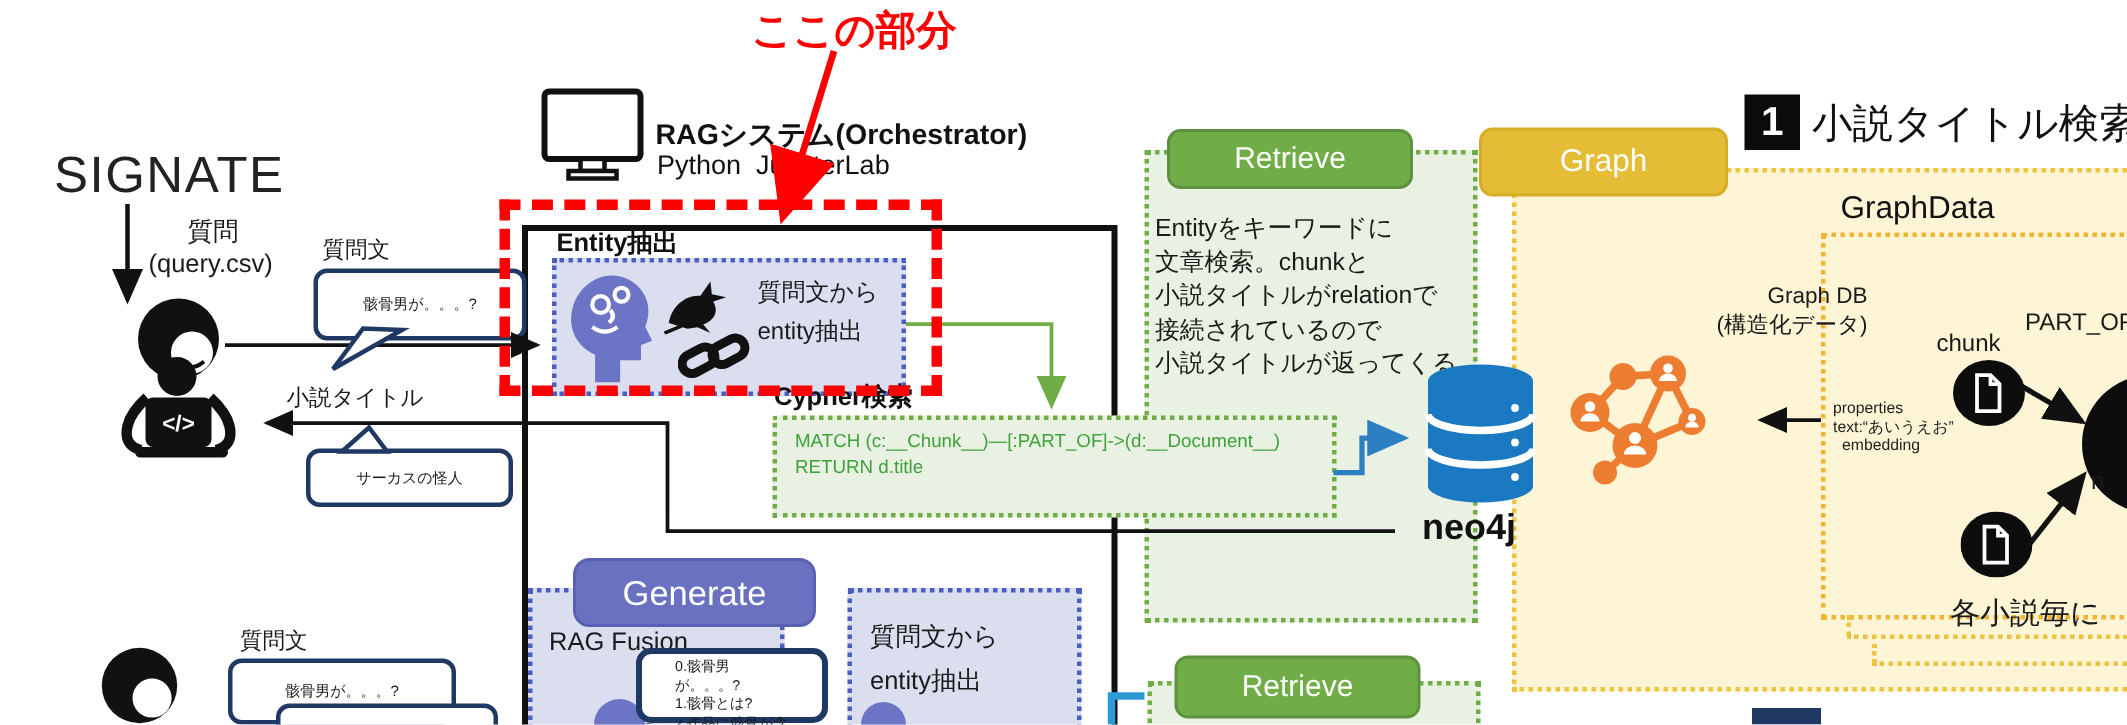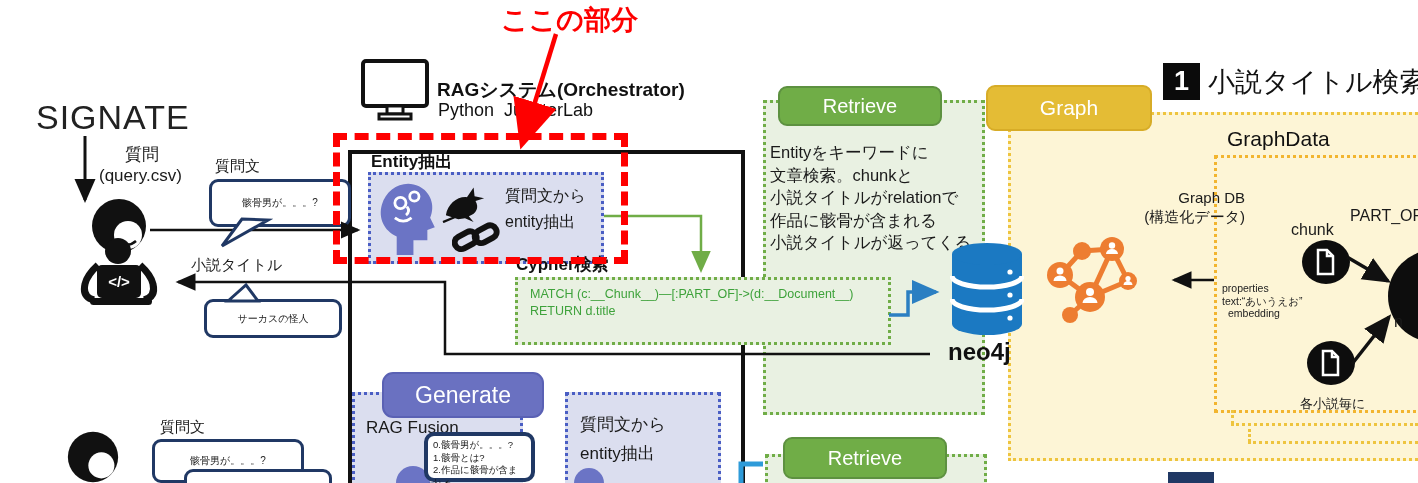--- a/index.html
+++ b/index.html
@@ -78,21 +78,21 @@
         <path d="M15.5 46 a6.5 5.5 0 0 1 13 0 z"></path>
       <circle cx="52" cy="57" r="4"></circle>
         <path d="M44.5 68 a7.5 6 0 0 1 15 0 z"></path>
       <circle cx="74" cy="10.5" r="3.2"></circle>
         <path d="M68 19 a6 5 0 0 1 12 0 z"></path>
       <circle cx="90" cy="43.5" r="2.6"></circle>
         <path d="M85.5 50 a4.5 4 0 0 1 9 0 z"></path>
     </g>
   </svg>
 
-  <div class="abs" style="left:1222px;top:266px;font-size:10.5px;line-height:12.5px;color:#222;margin-top:16px;">
+  <div class="abs" style="left:1222px;top:266px;font-size:10.5px;line-height:12.5px;color:#222;">
     <div>properties</div>
     <div>text:“あいうえお”</div>
     <div style="padding-left:6px;">embedding</div>
   </div>
 
   <div class="abs" style="left:1291px;top:221px;font-size:16px;">chunk</div>
   <div class="abs" style="left:1350px;top:207px;font-size:16px;white-space:nowrap;">PART_OF</div>
 
   <svg class="abs" style="left:1302px;top:240px;" width="48" height="44" viewBox="0 0 48 44">
     <ellipse cx="24" cy="22" rx="24" ry="22" fill="#0d0d0d"></ellipse>
@@ -102,31 +102,31 @@
 
   <svg class="abs" style="left:1307px;top:341px;" width="48" height="44" viewBox="0 0 48 44">
     <ellipse cx="24" cy="22" rx="24" ry="22" fill="#0d0d0d"></ellipse>
     <path d="M16 10 h9 l6 6 v18 h-15 z" fill="none" stroke="#fff" stroke-width="2.5"></path>
     <path d="M25 10 v6 h6" fill="none" stroke="#fff" stroke-width="2.5"></path>
   </svg>
 
   <div class="abs node-circle" style="left:1388px;top:250px;width:92px;height:92px;"></div>
   <div class="abs" style="left:1394px;top:313px;font-size:16px;">n</div>
 
-  <div class="abs" style="left:1300px;top:395px;font-size:13px;white-space:nowrap;">各小説毎に</div>
+  <div class="abs" style="left:1300px;top:395px;font-size:20px;white-space:nowrap;">各小説毎に</div>
 
   <div class="abs dotted-green" style="left:763px;top:100px;width:216px;height:309px;"></div>
   <div class="abs pill pill-green" style="left:778px;top:86px;width:160px;height:36px;">
     <span>Retrieve</span>
   </div>
   <div class="abs" style="left:770px;top:141px;width:212px;font-size:16.5px;line-height:22.5px;">
     <div>Entityをキーワードに</div>
     <div>文章検索。chunkと</div>
     <div>小説タイトルがrelationで</div>
-    <div>作品に骸骨が含まれる</div>
+    <div>接続されているので</div>
     <div>小説タイトルが返ってくる</div>
   </div>
 
   <div class="abs dotted-green" style="left:765px;top:454px;width:216px;height:60px;"></div>
   <div class="abs pill pill-green" style="left:783px;top:437px;width:160px;height:38px;">
     <span>Retrieve</span>
   </div>
 
   <svg class="abs z6" style="left:950px;top:242px;" width="74" height="94" viewBox="0 0 74 94">
     <rect x="2" y="12" width="70" height="70" fill="#1b79c2"></rect>
@@ -183,21 +183,21 @@
       <div>RETURN d.title</div>
     </div>
   </div>
 
   <div class="abs dotted-blue" style="left:352px;top:392px;width:165px;height:120px;"></div>
   <div class="abs pill pill-indigo" style="left:360px;top:372px;width:158px;height:42px;border-radius:11px;margin-left:22px;">
     <span>Generate</span>
   </div>
   <div class="abs" style="left:366px;top:418px;font-size:17px;">RAG Fusion</div>
   <div class="abs head-dot" style="left:396px;top:466px;width:34px;height:34px;"></div>
-  <div class="abs z6" style="left:424px;top:432px;width:111px;height:50px;background:#fff;border:4px solid #203864;border-radius:10px;padding:3px 5px;box-sizing:border-box;font-size:9.5px;line-height:12.5px;">
+  <div class="abs z6" style="left:424px;top:432px;width:128px;height:50px;background:#fff;border:4px solid #203864;border-radius:10px;padding:3px 22px;box-sizing:border-box;font-size:9.5px;line-height:12.5px;">
     <div>0.骸骨男が。。。?</div>
     <div>1.骸骨とは?</div>
     <div>2.作品に骸骨が含まれる..</div>
   </div>
 
   <div class="abs dotted-blue" style="left:565px;top:392px;width:150px;height:120px;"></div>
   <div class="abs" style="left:580px;top:410px;font-size:17px;line-height:29px;">
     <div>質問文から</div>
     <div>entity抽出</div>
   </div>

